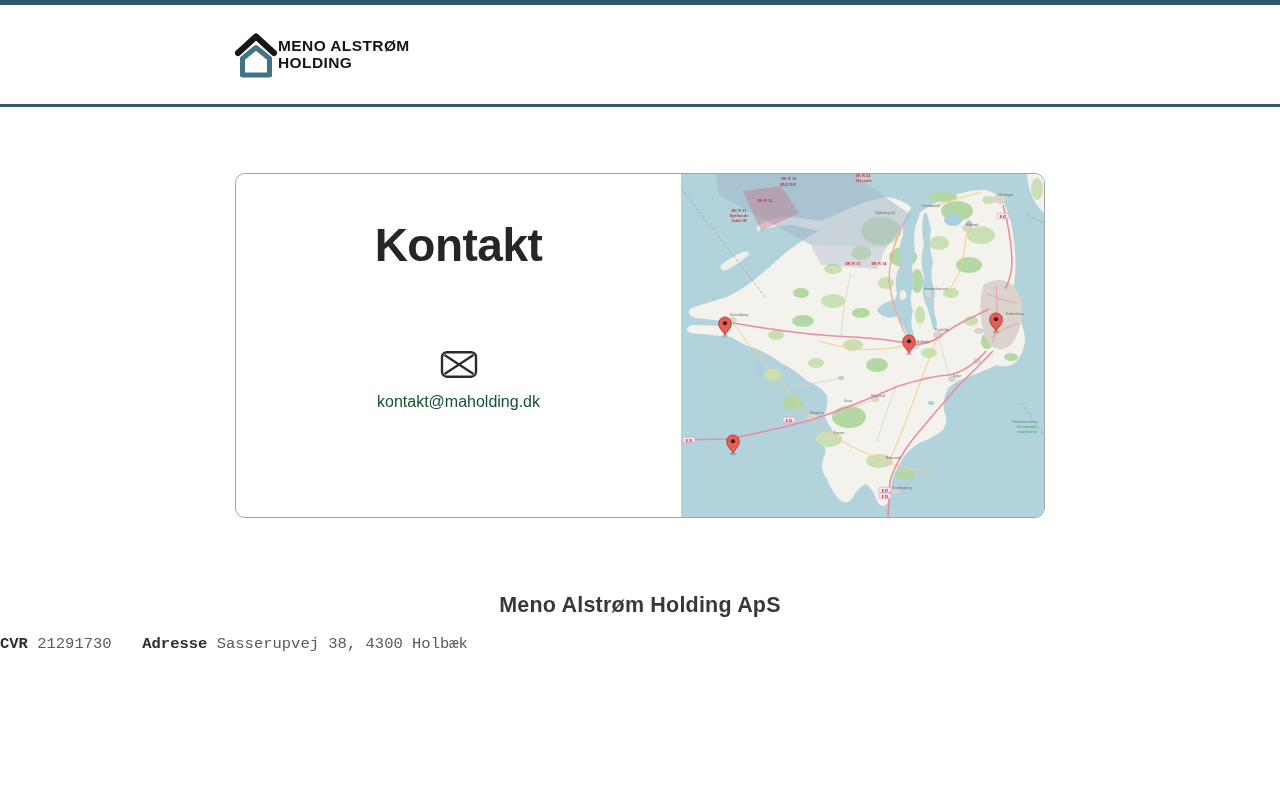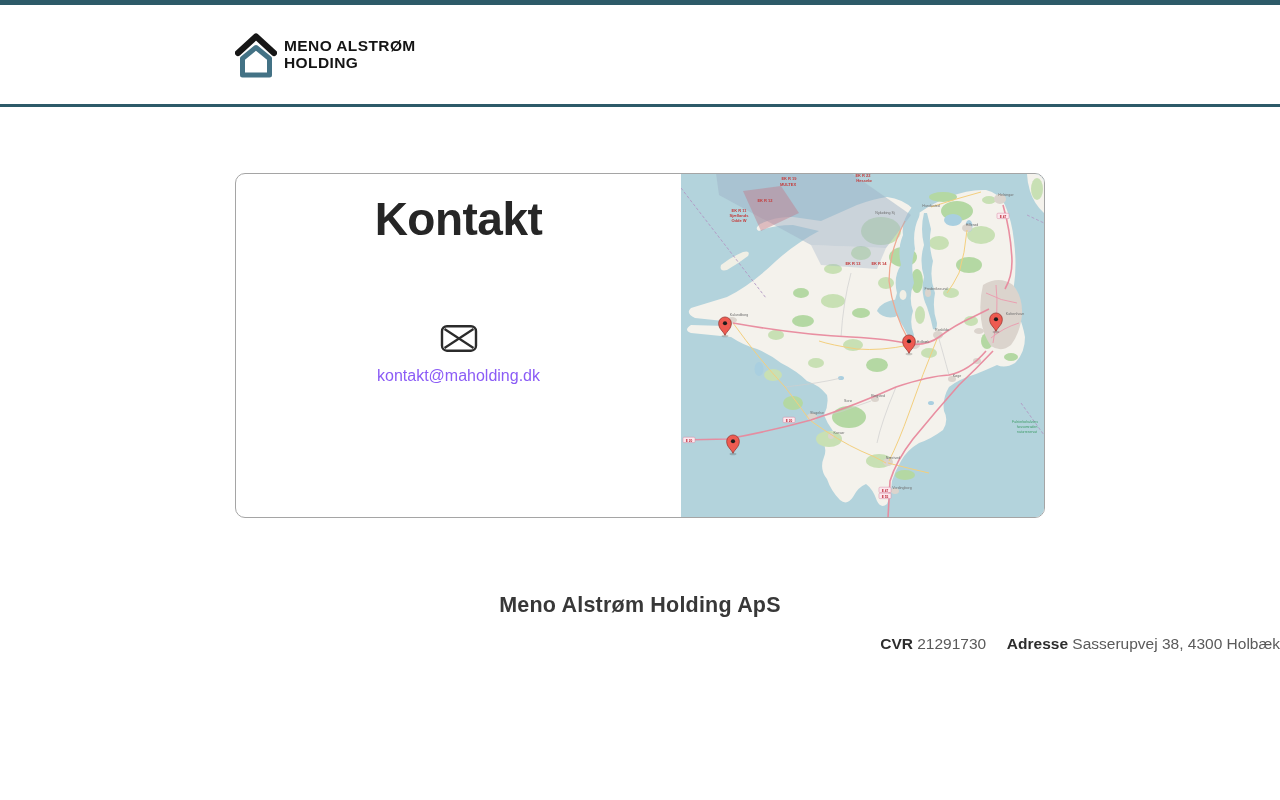--- a/index.html
+++ b/index.html
@@ -4,38 +4,38 @@
 <style>
   * { margin:0; padding:0; box-sizing:border-box; }
   html,body { background:#ffffff; }
   body { font-family:"Liberation Sans", sans-serif; width:1280px; height:800px; overflow:hidden; }
   .page { position:relative; width:1280px; height:800px; background:#fff; }
 
   
   .topbar { height:5px; background:#2d5a68; }
   .header { height:102px; background:#fff; border-bottom:3px solid #2d5a68; display:flex; align-items:center; }
   .header-inner { width:810px; margin:0 auto; display:flex; align-items:center; }
-  .logo { display:flex; align-items:center; gap:7px; cursor:pointer; }
+  .logo { display:flex; align-items:center; gap:1px; cursor:pointer; }
   .logo-icon { width:42px; height:46px; }
   .logo-text { display:flex; flex-direction:column; justify-content:center; }
   .logo-line { font-weight:700; font-size:15.5px; line-height:1.06; letter-spacing:.4px; color:#141414; }
 
   
   .card { width:810px; height:345px; margin:66px auto 0 auto; border:1px solid #a5a5a5; border-radius:10px; display:flex; overflow:hidden; background:#fff; }
   .card-left { width:447px; height:100%; display:flex; flex-direction:column; align-items:center; text-align:center; }
-  .card-title { margin-top:18px; font-size:46px; font-weight:800; letter-spacing:-.5px; color:#262626; }
+  .card-title { margin-top:44px; font-size:46px; font-weight:800; letter-spacing:-.5px; color:#262626; }
   .mail-block { margin-top:78px; display:flex; flex-direction:column; align-items:center; cursor:pointer; }
   .mail-icon { width:38px; height:29px; }
-  .mail-text { margin-top:14px; font-size:16px; color:#8b5cf6; }
+  .mail-text { margin-top:14px; font-size:16px; color:#14532d; }
   .card-map { width:363px; height:100%; position:relative; background:#b3d3dc; }
   .card-map svg { display:block; }
 
   
   .company { margin-top:75px; text-align:center; font-size:21.5px; font-weight:800; color:#383838; letter-spacing:.2px; }
-  .company-meta { margin-top:17px; text-align:right; font-size:15.5px; color:#5a5a5a; }
+  .company-meta { margin-top:17px; text-align:left; font-size:15.5px; color:#5a5a5a;font-family:Liberation Mono, monospace; }
   .company-meta b { color:#2d2d2d; font-weight:700; }
   .meta-gap { display:inline-block; width:12px; }
 
   
   .zone-label { font-size:4px; fill:#c43a3a; font-weight:700; text-anchor:middle; font-family:"Liberation Sans",sans-serif; }
   .city-label { font-size:3.6px; fill:#6e6e6e; text-anchor:middle; font-family:"Liberation Sans",sans-serif; }
   .nature-label { font-size:3.4px; fill:#3f9c68; text-anchor:middle; font-family:"Liberation Sans",sans-serif; }
   .badge-text { font-size:3.2px; fill:#b23; font-weight:700; text-anchor:middle; font-family:"Liberation Sans",sans-serif; }
 </style>
 </head>

